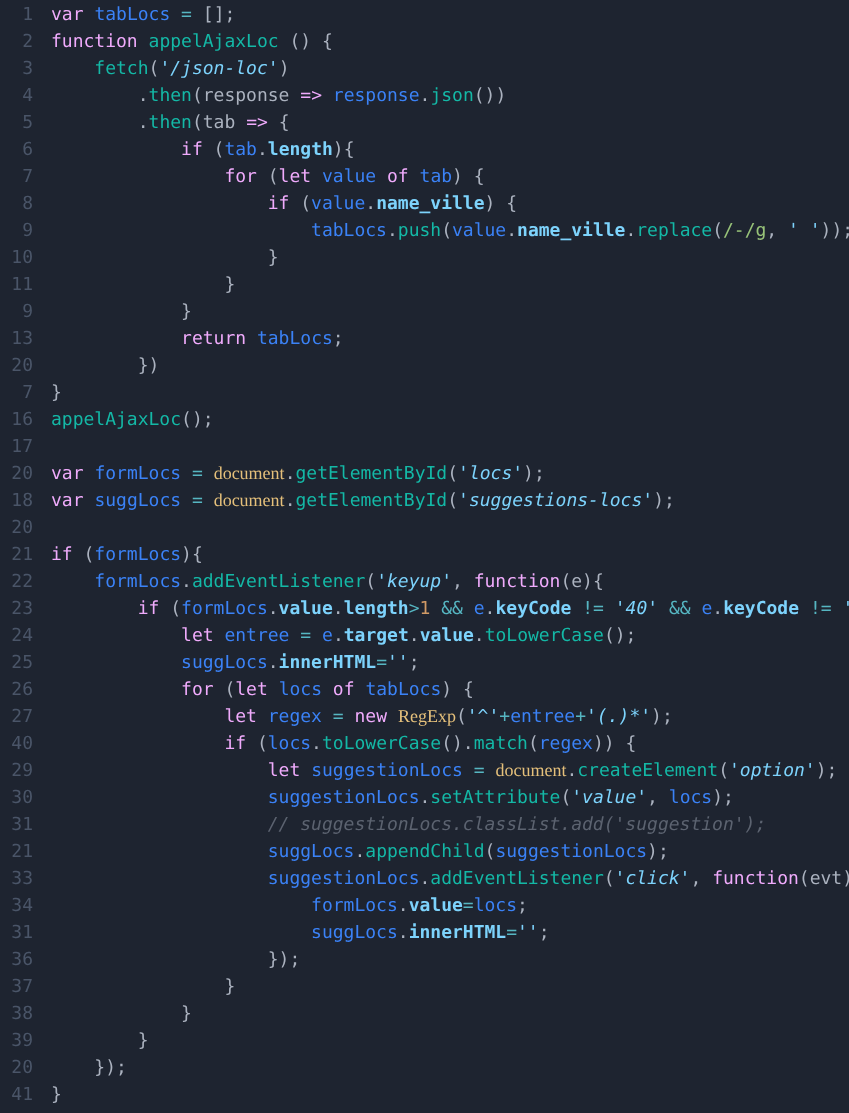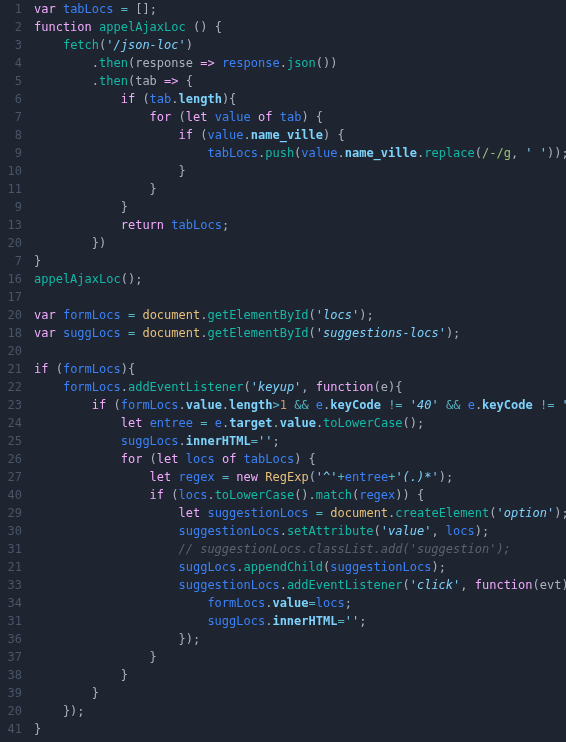--- a/index.html
+++ b/index.html
@@ -31,21 +31,21 @@
 }
 .code .line { height: 18px; }
 .kw { color: #f0abfc; }
 .fn { color: #14b8a6; }
 .str { color: #7dd3fc; font-style: italic; }
 .num { color: #d19a66; }
 .op { color: #56b6c2; }
 .pn { color: #abb2bf; }
 .id { color: #3b82f6; }
 .prop { color: #7dd3fc; font-weight: bold; }
-.glob { color: #e5c07b; }
+.glob { color: #e5c07b; font-family: Liberation Serif, serif; }
 .param { color: #abb2bf; }
 .cmt { color: #5c6370; font-style: italic; }
 .reg { color: #98c379; }
 </style>
 </head>
 <body>
 
 <div class="gutter">
     <div>1</div>
     <div>2</div>

